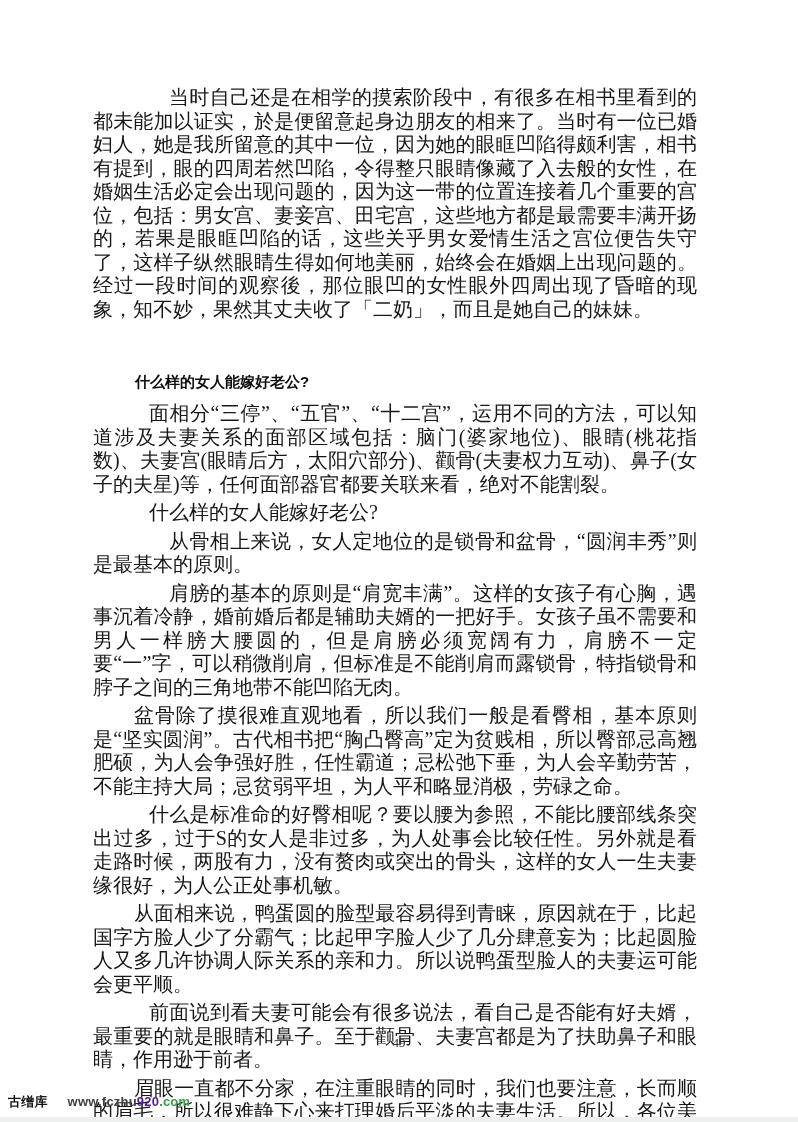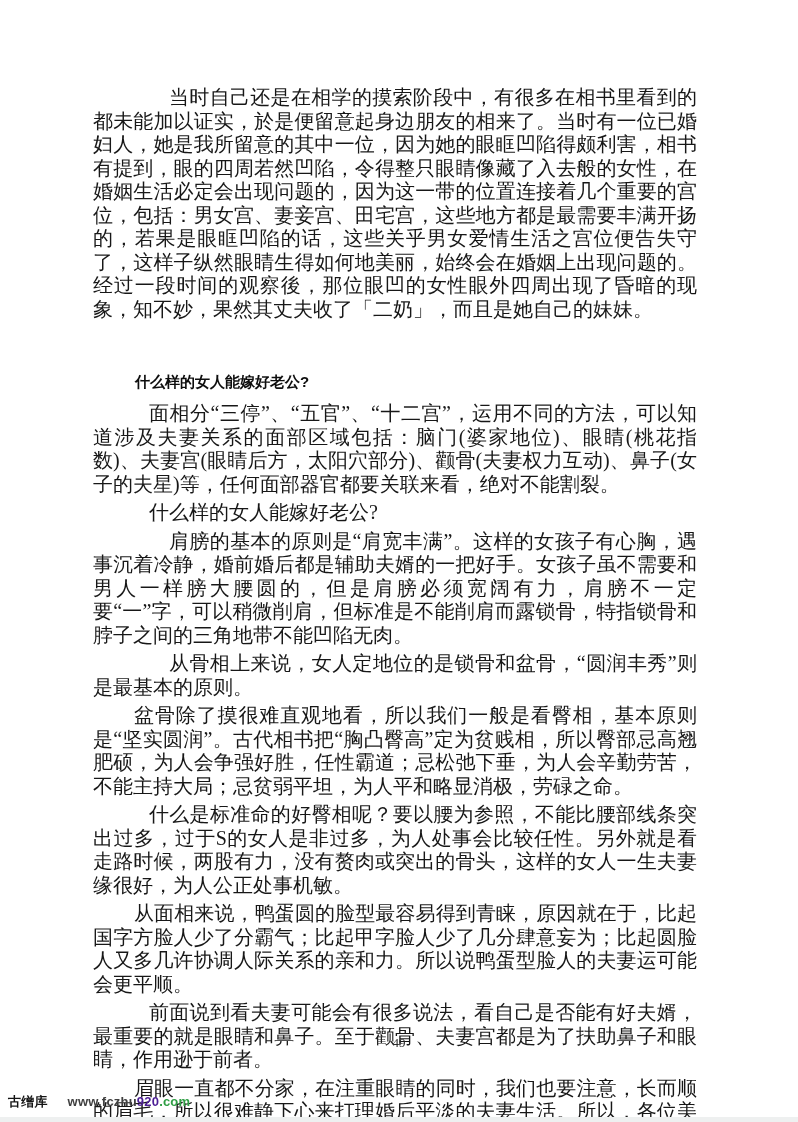--- a/index.html
+++ b/index.html
@@ -69,22 +69,22 @@
 <body>
 
 <div class="page">
 
   <div class="text-block">
 
   <p class="indent-lg">当时自己还是在相学的摸索阶段中，有很多在相书里看到的都未能加以证实，於是便留意起身边朋友的相来了。当时有一位已婚妇人，她是我所留意的其中一位，因为她的眼眶凹陷得颇利害，相书有提到，眼的四周若然凹陷，令得整只眼睛像藏了入去般的女性，在婚姻生活必定会出现问题的，因为这一带的位置连接着几个重要的宫位，包括：男女宫、妻妾宫、田宅宫，这些地方都是最需要丰满开扬的，若果是眼眶凹陷的话，这些关乎男女爱情生活之宫位便告失守了，这样子纵然眼睛生得如何地美丽，始终会在婚姻上出现问题的。经过一段时间的观察後，那位眼凹的女性眼外四周出现了昏暗的现象，知不妙，果然其丈夫收了「二奶」，而且是她自己的妹妹。</p>
       <h2 class="section-heading">什么样的女人能嫁好老公?</h2>
       <p class="indent-md">面相分“三停”、“五官”、“十二宫”，运用不同的方法，可以知道涉及夫妻关系的面部区域包括：脑门(婆家地位)、眼睛(桃花指数)、夫妻宫(眼睛后方，太阳穴部分)、颧骨(夫妻权力互动)、鼻子(女子的夫星)等，任何面部器官都要关联来看，绝对不能割裂。</p>
       <p class="indent-md">什么样的女人能嫁好老公?</p>
+      <p class="indent-lg">从骨相上来说，女人定地位的是锁骨和盆骨，“圆润丰秀”则是最基本的原则。</p>
       <p class="indent-lg">肩膀的基本的原则是“肩宽丰满”。这样的女孩子有心胸，遇事沉着冷静，婚前婚后都是辅助夫婿的一把好手。女孩子虽不需要和男人一样膀大腰圆的，但是肩膀必须宽阔有力，肩膀不一定要“一”字，可以稍微削肩，但标准是不能削肩而露锁骨，特指锁骨和脖子之间的三角地带不能凹陷无肉。</p>
-      <p class="indent-lg">从骨相上来说，女人定地位的是锁骨和盆骨，“圆润丰秀”则是最基本的原则。</p>
       <p class="indent-sm">盆骨除了摸很难直观地看，所以我们一般是看臀相，基本原则是“坚实圆润”。古代相书把“胸凸臀高”定为贫贱相，所以臀部忌高翘肥硕，为人会争强好胜，任性霸道；忌松弛下垂，为人会辛勤劳苦，不能主持大局；忌贫弱平坦，为人平和略显消极，劳碌之命。</p>
       <p class="indent-md">什么是标准命的好臀相呢？要以腰为参照，不能比腰部线条突出过多，过于S的女人是非过多，为人处事会比较任性。另外就是看走路时候，两股有力，没有赘肉或突出的骨头，这样的女人一生夫妻缘很好，为人公正处事机敏。</p>
       <p class="indent-sm">从面相来说，鸭蛋圆的脸型最容易得到青睐，原因就在于，比起国字方脸人少了分霸气；比起甲字脸人少了几分肆意妄为；比起圆脸人又多几许协调人际关系的亲和力。所以说鸭蛋型脸人的夫妻运可能会更平顺。</p>
       <p class="indent-md">前面说到看夫妻可能会有很多说法，看自己是否能有好夫婿，最重要的就是眼睛和鼻子。至于颧骨、夫妻宫都是为了扶助鼻子和眼睛，作用逊于前者。</p>
       <p class="indent-sm">眉眼一直都不分家，在注重眼睛的同时，我们也要注意，长而顺的眉毛，所以很难静下心来打理婚后平淡的夫妻生活。所以，各位美女们可以不化妆，但务必打理好自己的眉毛，忌过短或过长，忌细眉宽眉，眉毛中段要稍微上扬，眉尾忌上扬或过度低垂。</p>
     </div>
 
   <div class="page-number">49</div>
 
   <div class="watermark">

